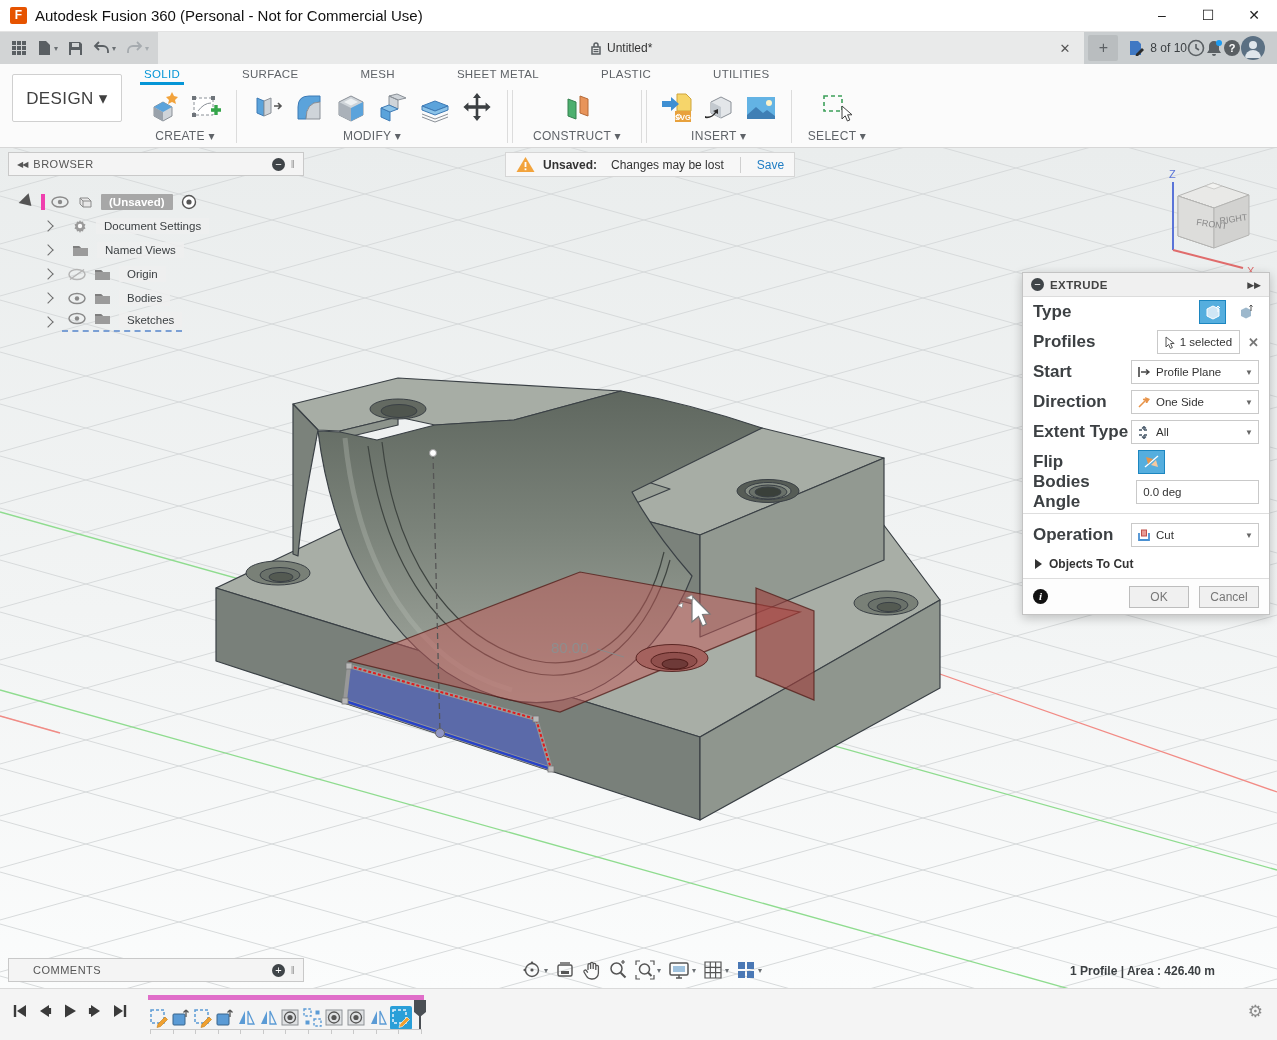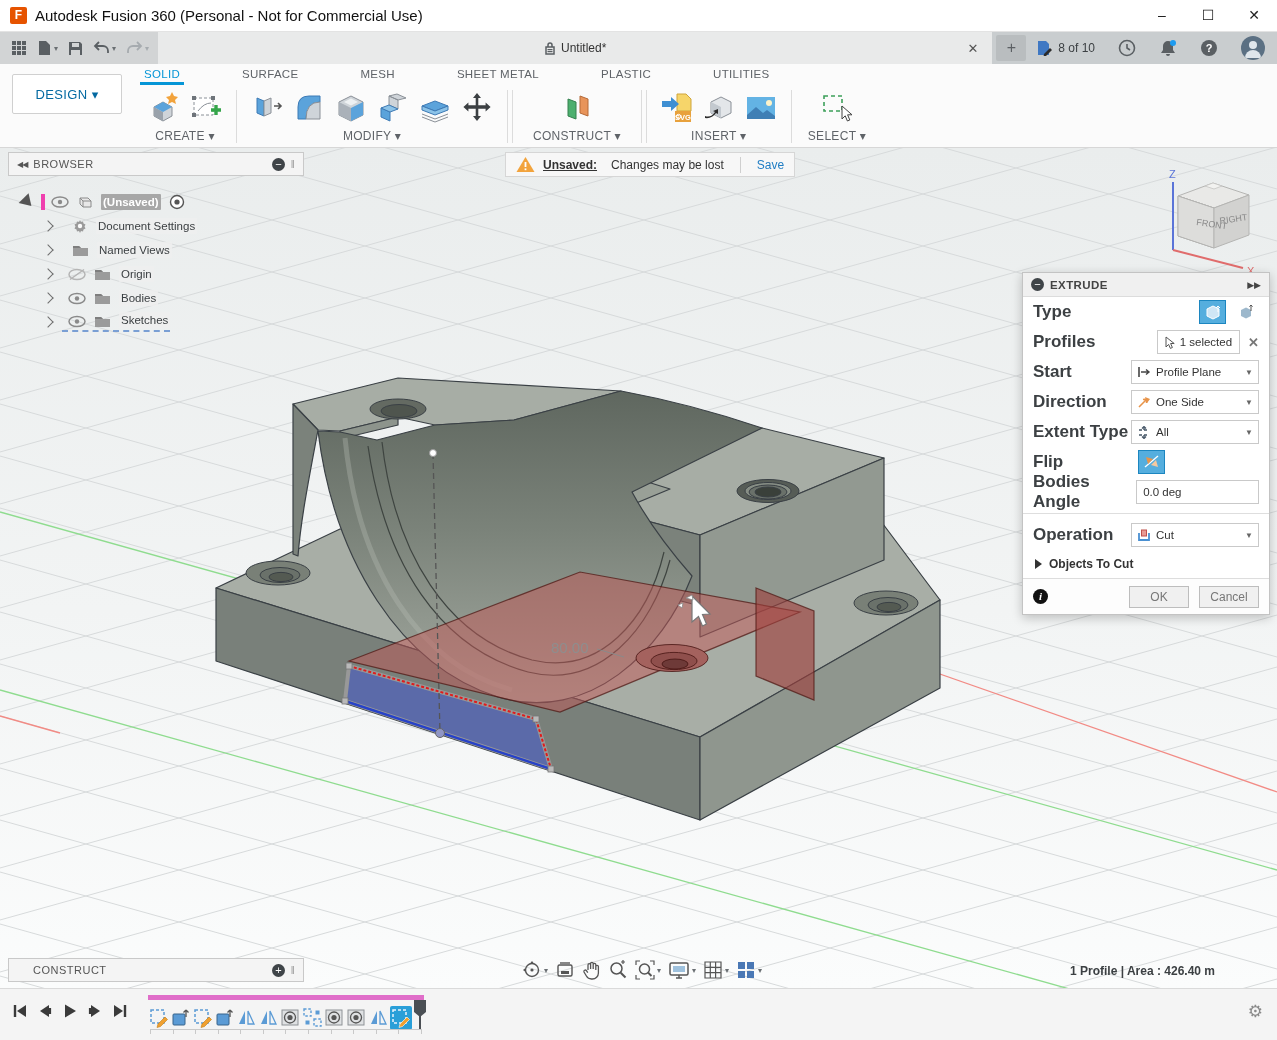--- a/index.html
+++ b/index.html
@@ -15,28 +15,28 @@
 
   
   #appbar { position:absolute; top:32px; left:0; right:0; height:32px; background:#c9cdcf; display:flex; align-items:center; }
   .qat { display:flex; align-items:center; gap:4px; padding:0 6px 0 8px; height:32px; background:#d2d4d5; }
   .qat-btn { display:flex; align-items:center; padding:2px 3px; color:#5a5f63; }
   .caret { font-size:8px; color:#6a6f73; margin-left:2px; }
   #doc-tab { height:32px; background:#e9eaea; flex:1; display:flex; align-items:center; justify-content:center; position:relative; }
   #doc-tab-title { font-size:12px; color:#333; margin-left:5px; }
   #tab-close { position:absolute; right:14px; font-size:13px; color:#555; cursor:default; }
   #new-tab-btn { width:30px; height:26px; margin:0 4px; background:#b9bdbf; color:#5c6064; font-size:16px; text-align:center; line-height:26px; border-radius:2px; }
-  #appbar-right { display:flex; align-items:center; gap:23px; padding:0 12px 0 6px; }
+  #appbar-right { display:flex; align-items:center; gap:0; padding:0 12px 0 6px; }
   #doc-count { font-size:12px; color:#3c4043; display:flex; align-items:center; gap:4px; }
   .abar-ic { position:relative; width:18px; height:18px; color:#5a5f63; }
   #avatar { width:24px; height:24px; border-radius:50%; background:#5b7083; overflow:hidden; }
 
   
   #ribbon { position:absolute; top:64px; left:0; right:0; height:84px; background:#fbfbfb; border-bottom:1px solid #d7d7d7; }
-  #design-box { position:absolute; left:12px; top:10px; width:110px; height:40px; border:1px solid #d0d0d0; background:#fff; border-radius:2px; display:flex; align-items:center; justify-content:center; font-size:13px; color:#0369a1; letter-spacing:.4px; }
+  #design-box { position:absolute; left:12px; top:10px; width:110px; height:48px; border:1px solid #d0d0d0; background:#fff; border-radius:2px; display:flex; align-items:center; justify-content:center; font-size:17px; color:#404040; letter-spacing:.4px; }
   #ribbon-tabs { position:absolute; left:140px; top:0; height:22px; display:flex; gap:54px; align-items:center; }
   .rtab { font-size:11.5px; color:#5f6368; padding:3px 4px 5px; letter-spacing:.3px; }
   .rtab.active { color:#0696d7; border-bottom:3px solid #0696d7; padding-bottom:2px; }
   #ribbon-tools { position:absolute; left:136px; top:22px; right:0; height:61px; display:flex; align-items:stretch; }
   .rgroup { display:flex; flex-direction:column; align-items:center; padding:0 10px; }
   .rgroup-icons { flex:1; display:flex; align-items:center; gap:6px; }
   .rgroup-label { font-size:12px; color:#5f6368; padding-bottom:4px; letter-spacing:.3px; white-space:nowrap; }
   .rsep { width:1px; background:#dcdcdc; margin:4px 2px; }
   .ric { width:36px; height:36px; }
 
@@ -50,28 +50,28 @@
   .panel-title { font-size:11px; color:#555; letter-spacing:.5px; margin-left:6px; }
   .ph-right { margin-left:auto; display:flex; align-items:center; gap:6px; }
   .circle-ic { width:13px; height:13px; border-radius:50%; background:#3f4448; color:#fff; font-size:11px; line-height:12px; text-align:center; }
   .grip { color:#9a9a9a; font-size:10px; }
   .collapse-arrows { font-size:8px; color:#555; letter-spacing:-1px; }
   .btree { margin-top:14px; }
   .brow { display:flex; align-items:center; height:24px; }
   .arrow-outline { width:8px; height:8px; border:1.4px solid #6e6e6e; border-left:none; border-bottom:none; transform:rotate(45deg); margin-left:36px; margin-right:10px; background:transparent; }
   .arrow-solid { width:0; height:0; border-top:7px solid transparent; border-bottom:7px solid transparent; border-left:11px solid #555; transform:rotate(45deg); margin-left:14px; margin-right:8px; }
   .pinkbar { width:4px; height:16px; background:#ef3fae; margin-right:6px; }
-  .label-pill { font-size:11.5px; color:#3c4043; background:rgba(238,238,238,.85); padding:2px 2px; border-radius:1px; white-space:nowrap; }
+  .label-pill { font-size:11.5px; color:#3c4043; background:rgba(238,238,238,.85); padding:2px 8px; border-radius:1px; white-space:nowrap; }
   .root-pill { background:#a7a7a7; color:#fff; font-weight:bold; }
   .bicon { margin-right:8px; }
   .dashed-underline { border-bottom:2px dashed #7a9fd4; }
 
   
   #unsaved-bar { position:absolute; left:505px; top:4px; height:25px; background:#f7f7f7; border:1px solid #d6d6d6; display:flex; align-items:center; padding:0 10px; gap:8px; }
-  #unsaved-label { font-size:12px; font-weight:bold; color:#333;text-decoration:underline; }
+  #unsaved-label { font-size:12px; font-weight:bold; color:#333; }
   #unsaved-msg { font-size:12px; color:#333; margin-left:6px; }
   #unsaved-divider { width:1px; height:16px; background:#cfcfcf; margin:0 8px; }
   #save-link { font-size:12px; color:#1f7dc4; }
 
   
   #extrude { position:absolute; left:1022px; top:124px; width:248px; background:#fff; border:1px solid #c3c3c3; box-shadow:0 3px 10px rgba(0,0,0,.22); }
   #ext-header { height:24px; background:#f0f0f0; border-bottom:1px solid #dcdcdc; display:flex; align-items:center; padding:0 8px; }
   #ext-title { font-size:11.5px; font-weight:bold; color:#444; letter-spacing:.4px; margin-left:6px; }
   .ext-row { display:flex; align-items:center; height:30px; padding:0 10px; }
   .ext-label { font-size:17px; color:#3c4043;font-weight:bold; }
@@ -548,21 +548,21 @@
               <circle cx="9" cy="6" r="2.2" fill="#8a8a8a"></circle>
             </svg>
           <svg width="17" height="13" viewBox="0 0 17 13" class="bicon">
               <path d="M1,2 h6 l2,2 h7 v8 h-15 z" fill="#9b9b9b"></path>
               <path d="M1,2 h6 l2,2 h-8 z" fill="#7e7e7e"></path>
             </svg>
           <span class="label-pill">Bodies</span>
         </div>
         <div class="brow">
           <span class="arrow-outline"></span>
-          <span class="dashed-underline" style="display:flex;align-items:flex-end;padding-bottom:2px">
+          <span class="dashed-underline" style="display:flex;align-items:flex-start;padding-bottom:2px">
             <svg width="18" height="13" viewBox="0 0 18 12" class="bicon" style="margin-left:6px">
                 <ellipse cx="9" cy="6" rx="8" ry="5" fill="none" stroke="#8a8a8a" stroke-width="1.5"></ellipse>
                 <circle cx="9" cy="6" r="2.2" fill="#8a8a8a"></circle>
               </svg>
             <svg width="17" height="13" viewBox="0 0 17 13" class="bicon">
                 <path d="M1,2 h6 l2,2 h7 v8 h-15 z" fill="#9b9b9b"></path>
                 <path d="M1,2 h6 l2,2 h-8 z" fill="#7e7e7e"></path>
               </svg>
             <span class="label-pill">Sketches</span>
           </span>
@@ -689,21 +689,21 @@
         <span id="info-ic">i</span>
         <span style="margin-left:auto;display:flex;gap:10px">
           <span class="dlg-btn">OK</span>
           <span class="dlg-btn">Cancel</span>
         </span>
       </div>
     </div>
 
     <div id="comments">
       <div class="panel-header">
-        <span class="panel-title" style="margin-left:16px">CONSTRUCT</span>
+        <span class="panel-title" style="margin-left:16px">COMMENTS</span>
         <span class="ph-right">
             <span class="circle-ic">+</span>
             <span class="grip">‖</span>
           </span>
       </div>
     </div>
 
     <div id="navbar">
       <span class="nav-ic">
           <svg width="20" height="20" viewBox="0 0 20 20">

